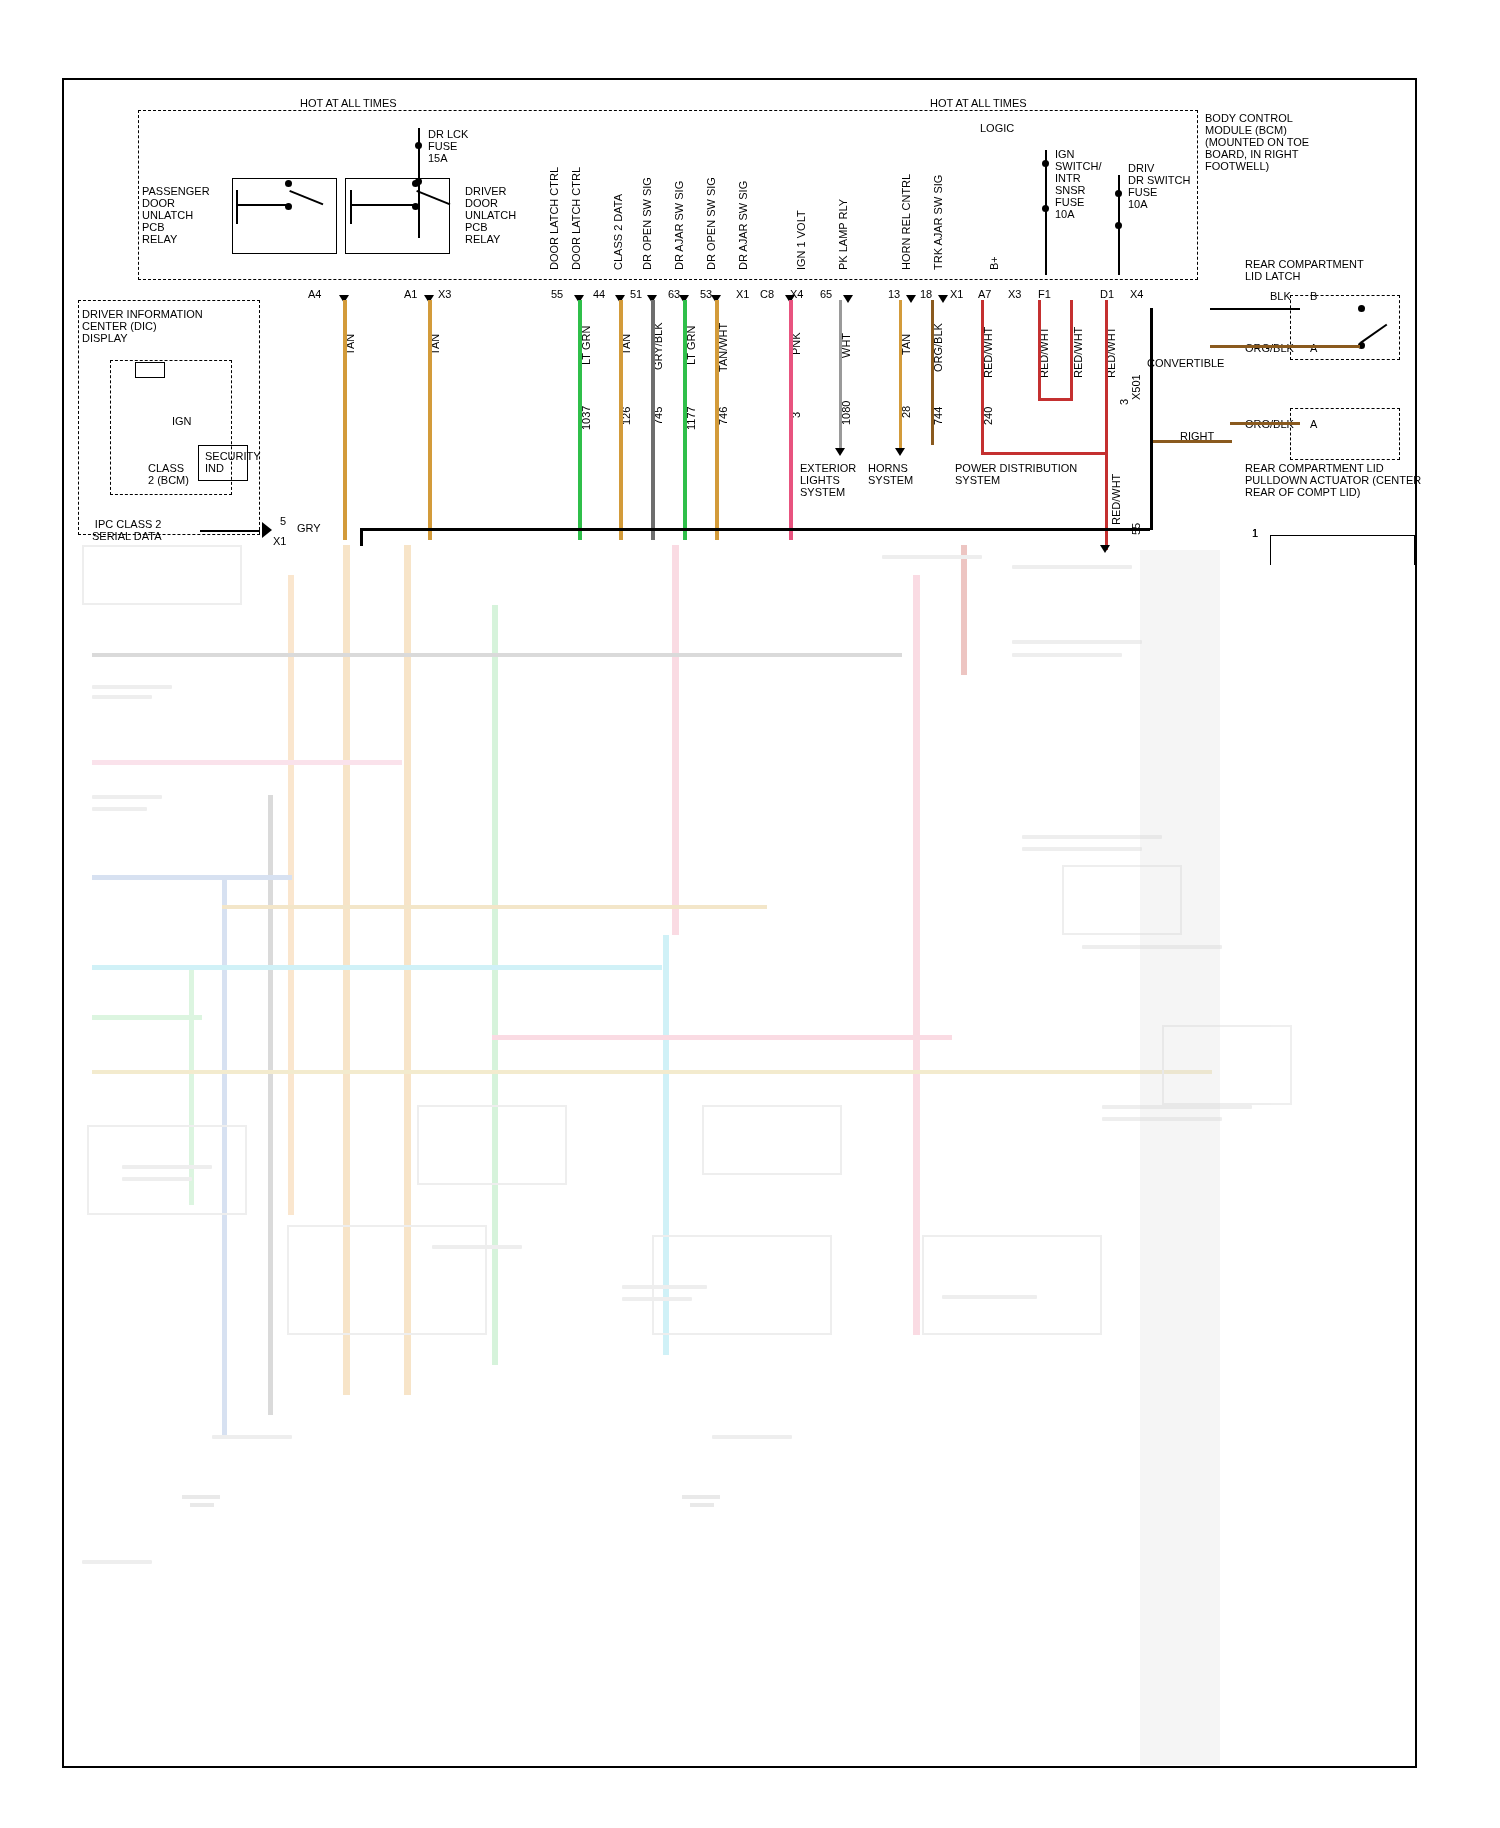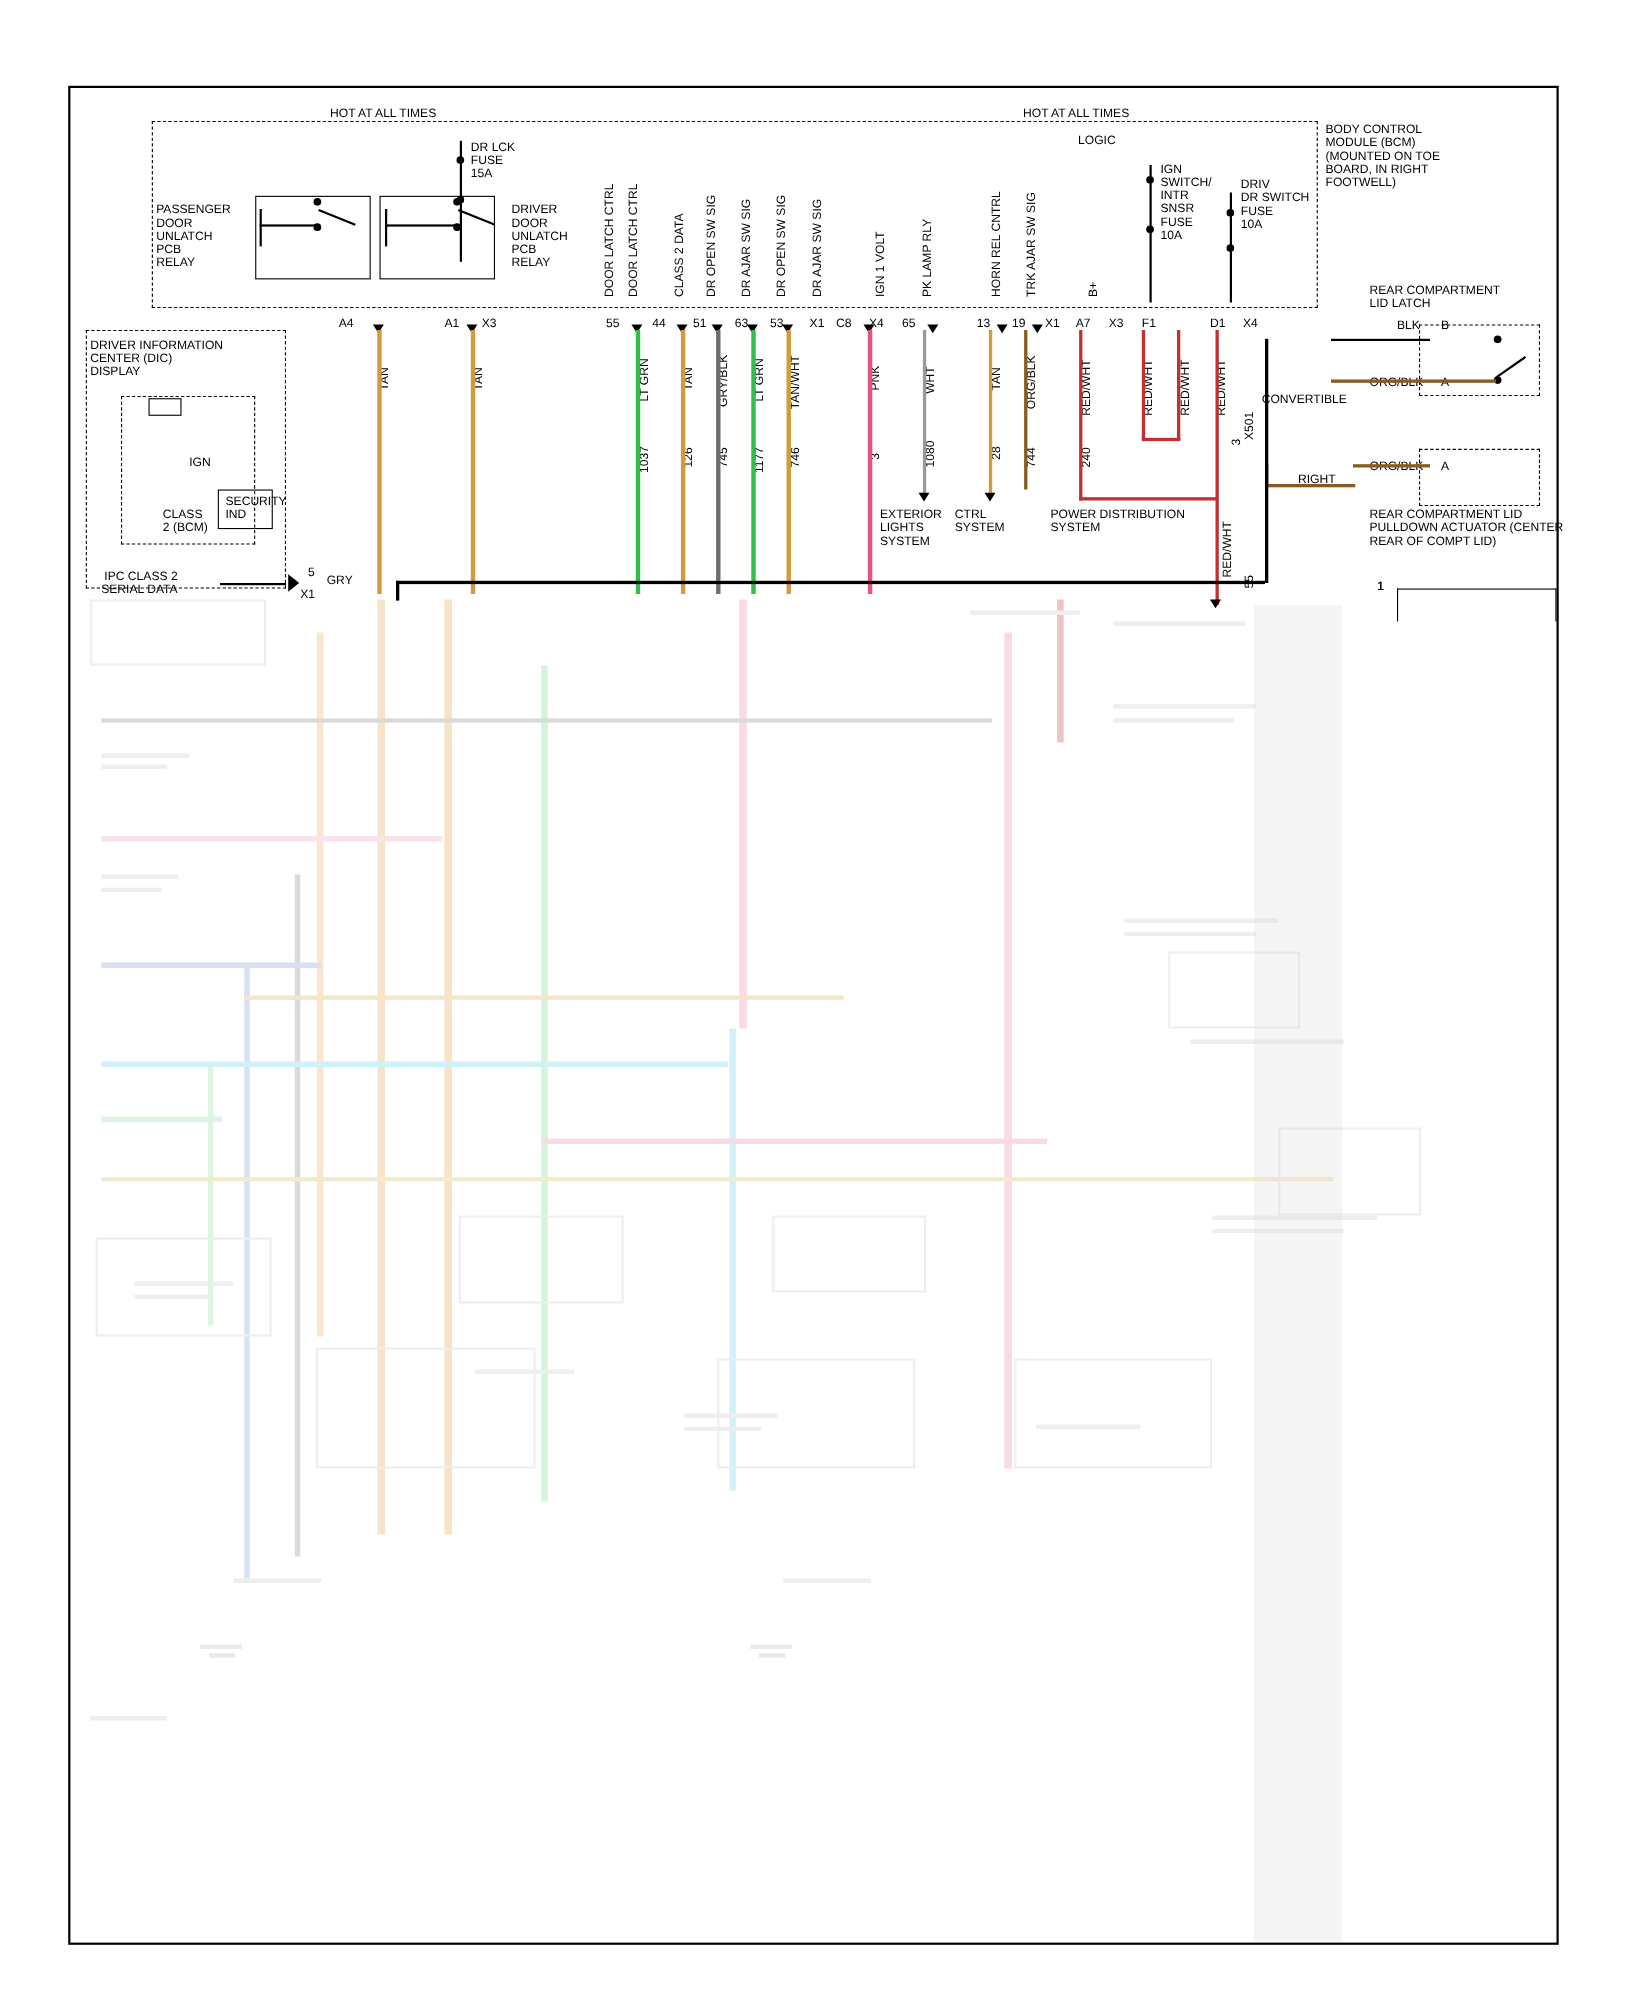--- a/index.html
+++ b/index.html
@@ -109,21 +109,21 @@
   <div class="t c" style="left:551px;top:288px;width:30px;">55</div>
   <div class="t c" style="left:593px;top:288px;width:30px;">44</div>
   <div class="t c" style="left:630px;top:288px;width:30px;">51</div>
   <div class="t c" style="left:668px;top:288px;width:30px;">63</div>
   <div class="t c" style="left:700px;top:288px;width:30px;">53</div>
   <div class="t c" style="left:736px;top:288px;width:30px;">X1</div>
   <div class="t c" style="left:760px;top:288px;width:30px;">C8</div>
   <div class="t c" style="left:790px;top:288px;width:30px;">X4</div>
   <div class="t c" style="left:820px;top:288px;width:30px;">65</div>
   <div class="t c" style="left:888px;top:288px;width:30px;">13</div>
-  <div class="t c" style="left:920px;top:288px;width:30px;">19</div>
+  <div class="t c" style="left:920px;top:288px;width:30px;">18</div>
   <div class="t c" style="left:950px;top:288px;width:30px;">X1</div>
   <div class="t c" style="left:978px;top:288px;width:30px;">A7</div>
   <div class="t c" style="left:1008px;top:288px;width:30px;">X3</div>
   <div class="t c" style="left:1038px;top:288px;width:30px;">F1</div>
   <div class="t c" style="left:1100px;top:288px;width:30px;">D1</div>
   <div class="t c" style="left:1130px;top:288px;width:30px;">X4</div>
 
   <div class="arrowdn" style="left:339px;top:295px;"></div>
   <div class="arrowdn" style="left:424px;top:295px;"></div>
   <div class="arrowdn" style="left:574px;top:295px;"></div>
@@ -185,21 +185,21 @@
   <div class="wire h" style="left:1038px;top:398px;width:35px;background:#c43030;height:3px;"></div>
   <div class="wire h" style="left:981px;top:452px;width:126px;background:#c43030;height:3px;"></div>
 
   <div class="arrowdn" style="left:835px;top:448px;"></div>
   <div class="arrowdn" style="left:895px;top:448px;"></div>
   <div class="arrowdn" style="left:1100px;top:545px;"></div>
 
   <div class="t c" style="left:800px;top:462px;width:84px;">EXTERIOR
 LIGHTS
 SYSTEM</div>
-  <div class="t c" style="left:868px;top:462px;width:70px;">CTRL
+  <div class="t c" style="left:868px;top:462px;width:70px;">HORNS
 SYSTEM</div>
   <div class="t c" style="left:955px;top:462px;width:132px;">POWER DISTRIBUTION
 SYSTEM</div>
 
   <div class="vt" style="left:1130px;top:400px;">X501</div>
 
   <div class="dash" style="left:78px;top:300px;width:182px;height:235px;"></div>
   <div class="t" style="left:82px;top:308px;">DRIVER INFORMATION
 CENTER (DIC)
 DISPLAY</div>

